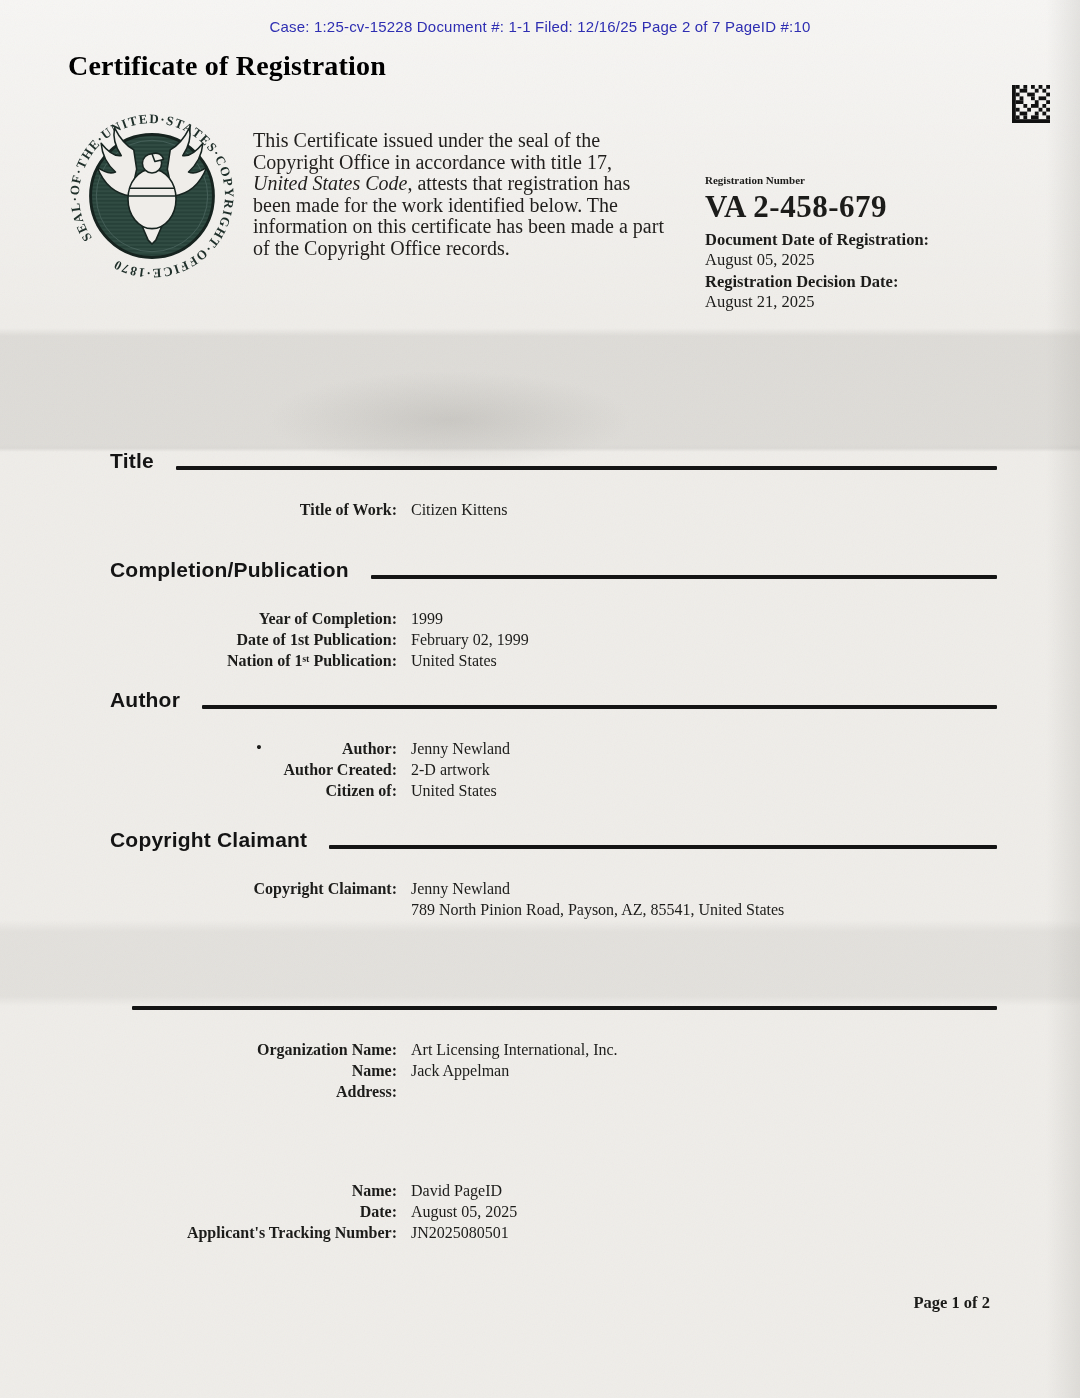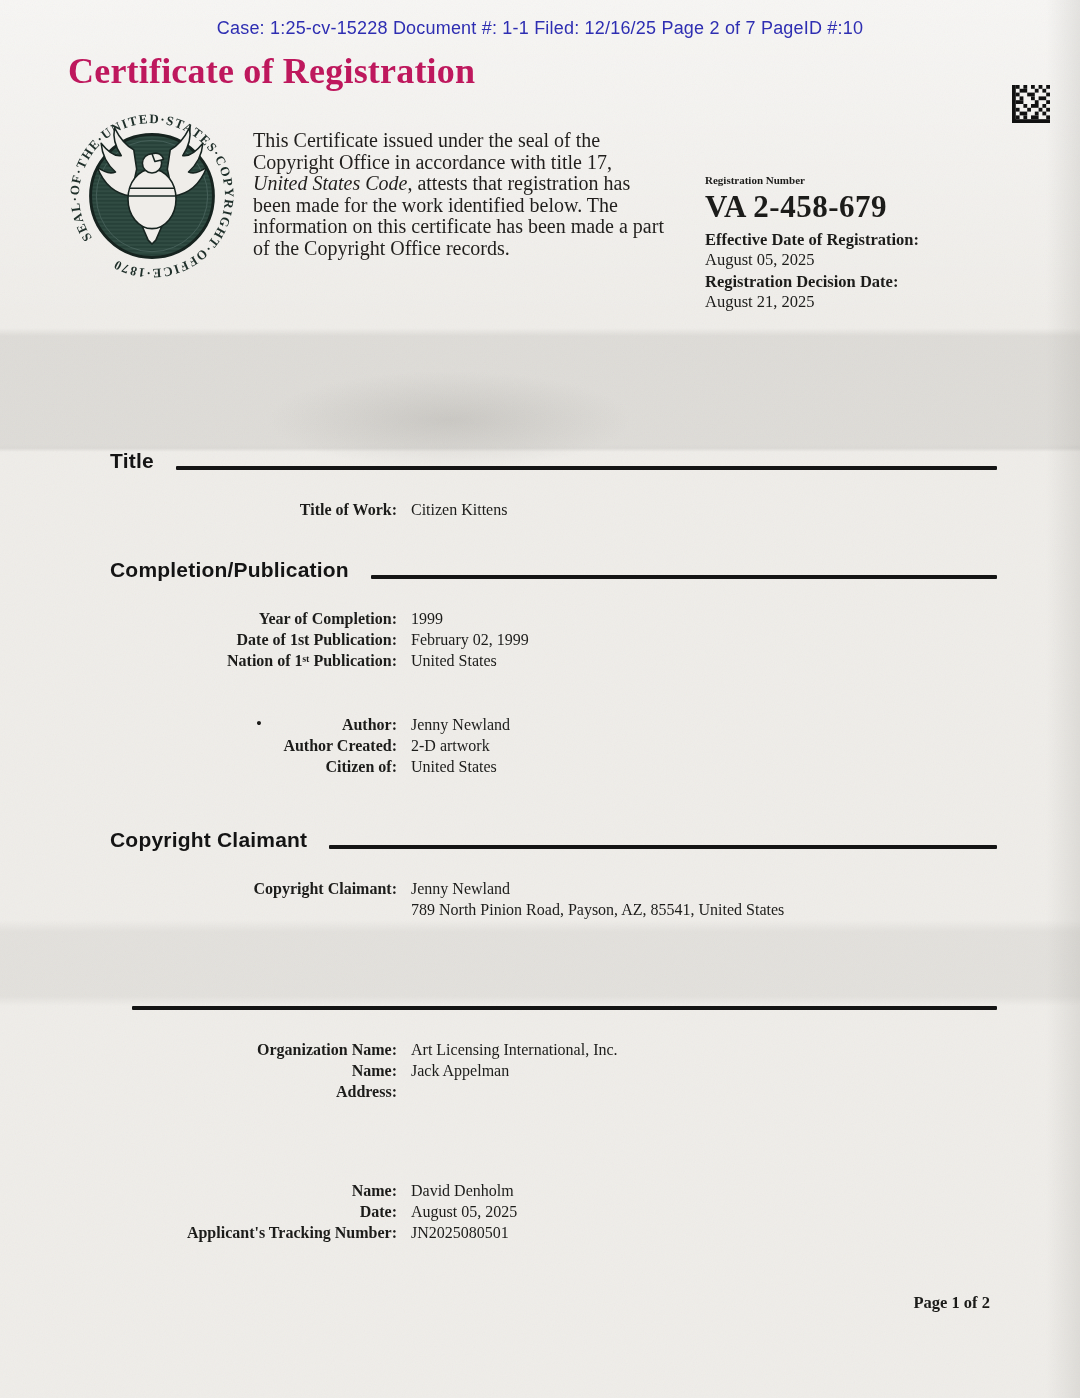--- a/index.html
+++ b/index.html
@@ -18,25 +18,25 @@
       linear-gradient(to bottom, rgba(182,180,175,0) 920px, rgba(182,180,175,0.22) 932px,
         rgba(182,180,175,0.22) 996px, rgba(182,180,175,0) 1006px),
       linear-gradient(to right, rgba(160,158,153,0) 1046px, rgba(160,158,153,0.22) 1080px),
       linear-gradient(to bottom, rgba(255,255,255,0.5) 0px, rgba(255,255,255,0) 320px);
   }
   .grain{position:absolute;inset:0;z-index:1;opacity:.05;pointer-events:none;}
 
   .case-header{
     position:absolute;top:18px;left:0;width:100%;text-align:center;z-index:3;
     font-family:"Liberation Sans","DejaVu Sans",sans-serif;
-    font-size:18px;color:#2e2eb2;letter-spacing:.2px;
+    font-size:15px;color:#2e2eb2;letter-spacing:.2px;
   }
   .doc-title{
     position:absolute;left:68px;top:50px;z-index:3;margin:0;
-    font-size:36px;font-weight:600;color:#be185d;letter-spacing:.2px;
+    font-size:28px;font-weight:600;color:#000000;letter-spacing:.2px;
   }
   .barcode{position:absolute;left:1012px;top:85px;z-index:3;}
   .seal{position:absolute;left:56px;top:100px;z-index:3;}
   .intro{
     position:absolute;left:253px;top:130px;width:414px;z-index:3;
     font-size:20px;line-height:21.6px;color:#211f1d;
   }
   .reg-block{position:absolute;left:705px;top:174px;width:350px;z-index:3;}
   .reg-label{font-weight:bold;font-size:11px;}
   .reg-number{font-weight:bold;font-size:31px;letter-spacing:.5px;margin:3px 0 5px 0;}
@@ -144,21 +144,21 @@
   </g>
 </svg>
 
 <div class="intro">
   <span>This Certificate issued under the seal of the Copyright Office in accordance with title 17, </span><i>United States Code</i><span>, attests that registration has been made for the work identified below. The information on this certificate has been made a part of the Copyright Office records.</span>
 </div>
 
 <div class="reg-block">
   <div class="reg-label">Registration Number</div>
   <div class="reg-number">VA 2-458-679</div>
-  <div class="reg-kv-label">Effective Date of Registration:</div>
+  <div class="reg-kv-label">Document Date of Registration:</div>
   <div class="reg-kv-value">August 05, 2025</div>
   <div class="reg-kv-label">Registration Decision Date:</div>
   <div class="reg-kv-value">August 21, 2025</div>
 </div>
 
 <div class="section" style="top:449px">
   <div class="sec-head">
     <h2>Title</h2>
     <div class="rule"></div>
   </div>
@@ -193,20 +193,24 @@
     <div class="row">
       <div class="lbl">Nation of 1ˢᵗ Publication:</div>
       <div class="vals">
           <div>United States</div>
         </div>
     </div>
   </div>
 </div>
 
 <div class="section" style="top:688px">
+  <div class="sec-head">
+    <h2>Author</h2>
+    <div class="rule"></div>
+  </div>
   <div class="rows">
     <div class="row">
       <span class="bullet">•</span>
       <div class="lbl">Author:</div>
       <div class="vals">
           <div>Jenny Newland</div>
         </div>
     </div>
     <div class="row">
       <div class="lbl">Author Created:</div>
@@ -260,21 +264,21 @@
       <div class="lbl">Address:</div>
     </div>
   </div>
 </div>
 
 <div class="section" style="top:1154px">
   <div class="rows">
     <div class="row">
       <div class="lbl">Name:</div>
       <div class="vals">
-          <div>David Denholm</div>
+          <div>David PageID</div>
         </div>
     </div>
     <div class="row">
       <div class="lbl">Date:</div>
       <div class="vals">
           <div>August 05, 2025</div>
         </div>
     </div>
     <div class="row">
       <div class="lbl">Applicant's Tracking Number:</div>

